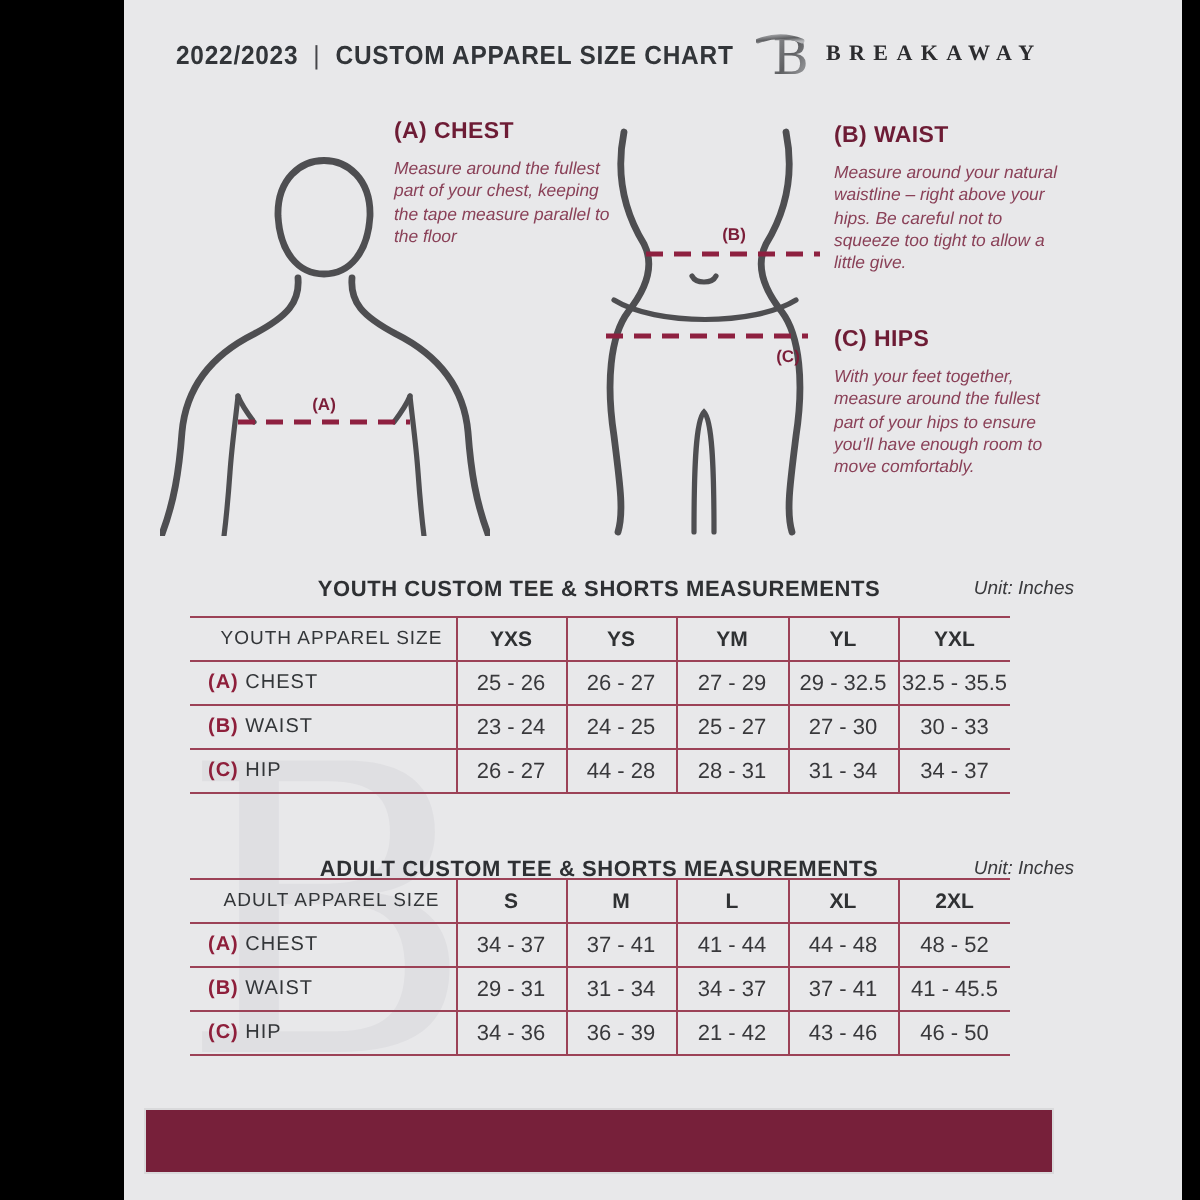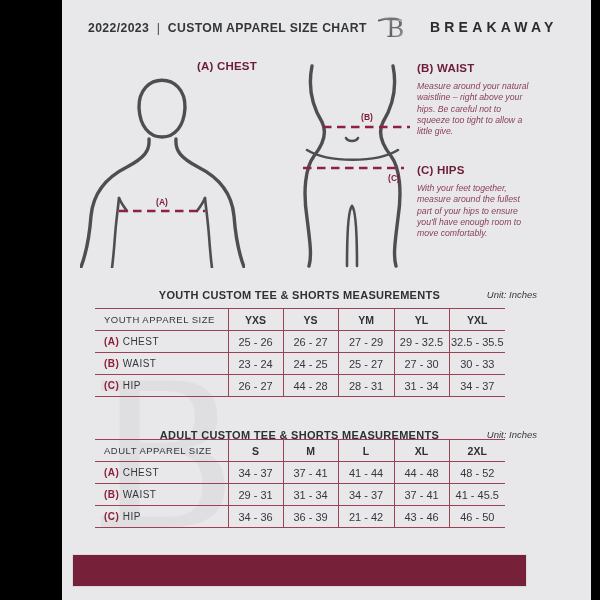--- a/index.html
+++ b/index.html
@@ -6,21 +6,21 @@
   body { margin: 0; background: #000; font-family: "Liberation Sans", sans-serif; }
   .stage { position: relative; width: 600px; height: 600px; background: #000; overflow: hidden; }
   .doc { position: absolute; left: 62px; top: 0; width: 529px; height: 600px; background: #e8e8ea; }
 
   
   .doc-title { position: absolute; left: 26px; top: 20px; font-weight: bold; font-size: 13px;
                color: #323539; letter-spacing: 0.4px; white-space: nowrap;
                transform: scaleX(0.94); transform-origin: left center; }
   .doc-title .sep { margin: 0 8px; font-weight: normal; color: #46464a; }
   .brand { position: absolute; left: 316px; top: 13px; display: flex; align-items: center; }
-  .brand-name { font-size: 14px; font-weight: bold; letter-spacing: 4.2px; color: #2c2c2f; margin-left: 22px; }
+  .brand-name { font-size: 11px; font-weight: bold; letter-spacing: 4.2px; color: #2c2c2f; margin-left: 5px; font-family: Liberation Serif, serif; }
 
   
   .guide-heading { font-size: 11.5px; font-weight: bold; color: #6d1c35; letter-spacing: 0.2px; margin: 0; }
   .guide-body { font-size: 8.7px; line-height: 11.3px; font-style: italic; color: #8a4158; margin: 7px 0 0 0; }
   .block-chest { position: absolute; left: 135px; top: 60px; width: 112px; }
   .block-waist { position: absolute; left: 355px; top: 62px; width: 114px; }
   .block-hips  { position: absolute; left: 355px; top: 164px; width: 118px; }
 
   .fig { position: absolute; }
   .fig-upper { left: 18px; top: 56px; }
@@ -34,21 +34,21 @@
   .section-title { position: absolute; left: 0; width: 475px; text-align: center; font-weight: bold;
                    font-size: 11px; letter-spacing: 0.3px; color: #2e3033; margin-top: 15px; }
   .unit-label { position: absolute; left: 0; width: 475px; text-align: right; font-style: italic;
                 font-size: 9.5px; color: #3a3a3d; }
 
   
   .size-table { position: absolute; left: 33px; width: 410px; border-collapse: collapse; table-layout: fixed; }
   .size-table th, .size-table td { border-top: 1px solid #9c4257; border-bottom: 1px solid #9c4257;
                                    padding: 0; height: 22px; }
   .size-table th:not(:first-child), .size-table td:not(:first-child) { border-left: 1px solid #9c4257; }
-  th.lbl-h { font-size: 9.5px; font-weight: normal; color: #333639; text-align: left;
+  th.lbl-h { font-size: 9.5px; font-weight: normal; color: #333639; text-align: center;
              padding-left: 9px; letter-spacing: 0.5px; margin-top: 24px; }
   th.size-h { font-size: 10.5px; font-weight: bold; color: #2f3133; text-align: center; }
   td.lbl-c { font-size: 10px; color: #333639; text-align: left; padding-left: 9px; letter-spacing: 0.5px; }
   td.val { font-size: 11px; color: #38383b; text-align: center; }
   .mk { color: #8e1f3b; font-weight: bold; }
 
   .watermark { position: absolute; left: 28px; top: 358px; font-family: "DejaVu Serif", serif;
                font-size: 200px; line-height: 1; color: #dfdfe2; }
   .footer-bar { position: absolute; left: 10px; top: 554px; width: 455px; height: 33px;
                 background: #77203a; border: 1px solid #d9d9db; }
@@ -96,20 +96,21 @@
       <path class="thin" d="M 56,78 C 58,82 66,82 68,78"></path>
       <path class="thin" d="M 57,206 C 57,172 58,150 62,146 C 66,150 67,172 67,206"></path>
       <line class="dash" x1="33" y1="67" x2="120" y2="67"></line>
       <text x="77" y="60" text-anchor="middle">(B)</text>
       <line class="dash" x1="13" y1="108" x2="114" y2="108"></line>
       <text x="104" y="121" text-anchor="middle">(C)</text>
     </svg>
 
     <div class="block-chest">
       <h3 class="guide-heading">(A) CHEST</h3>
+      <p class="guide-body">Measure around the fullest part of your chest, keeping the tape measure parallel to the floor</p>
     </div>
     <div class="block-waist">
       <h3 class="guide-heading">(B) WAIST</h3>
       <p class="guide-body">Measure around your natural waistline – right above your hips. Be careful not to squeeze too tight to allow a little give.</p>
     </div>
     <div class="block-hips">
       <h3 class="guide-heading">(C) HIPS</h3>
       <p class="guide-body">With your feet together, measure around the fullest part of your hips to ensure you'll have enough room to move comfortably.</p>
     </div>
 

